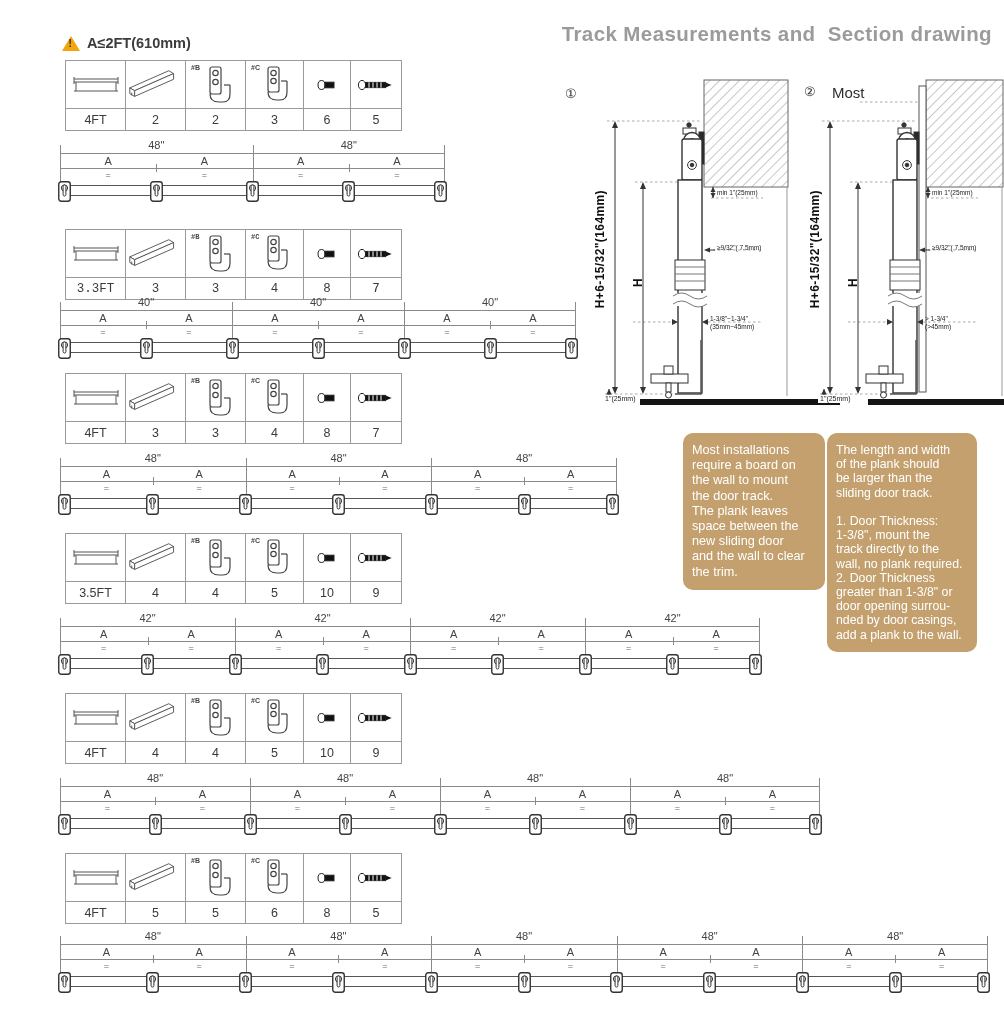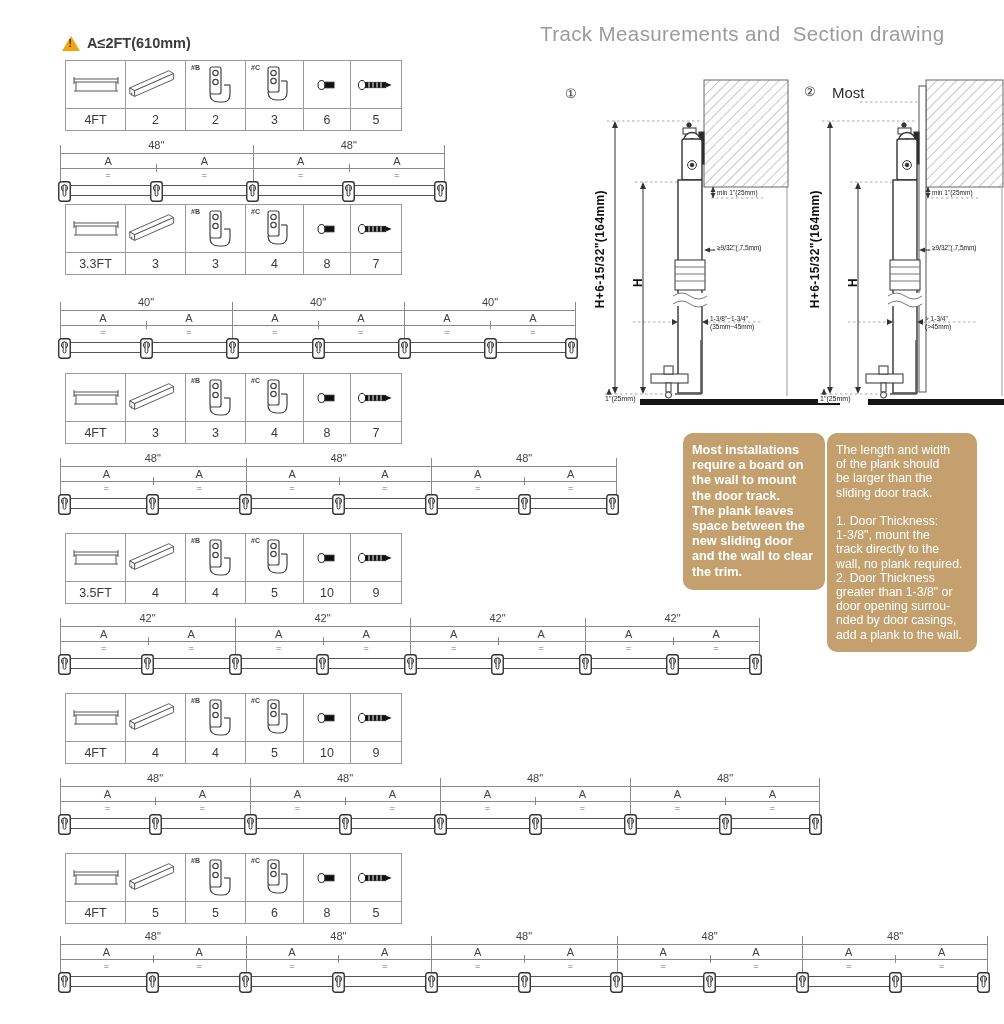--- a/index.html
+++ b/index.html
@@ -30,36 +30,36 @@
   
   .track-diagram{position:absolute;left:60px;height:64px;}
   .seg-label,.a-label{position:absolute;text-align:center;font-size:11px;color:#444;}
   .eq-label{position:absolute;text-align:center;font-size:9px;color:#666;}
   .hline{position:absolute;left:0;right:0;border-top:1px solid #8a8a8a;}
   .vtick{position:absolute;width:1px;background:#8a8a8a;}
   .rail{position:absolute;left:0;right:0;top:46px;height:9px;border-top:1.5px solid #555;border-bottom:1.5px solid #555;}
   .tbracket{position:absolute;top:42px;width:13px;height:21px;}
 
   
-  .page-title{position:absolute;left:540px;top:22px;width:452px;
-    font-size:20.5px;color:#9b9b9b;letter-spacing:0.4px;white-space:pre;}
+  .page-title{position:absolute;left:540px;top:22px;width:452px;text-align:right;
+    font-size:20.5px;color:#9b9b9b;letter-spacing:0.4px;white-space:pre;font-weight:bold;}
   .drawing{position:absolute;top:78px;}
   .circ-num{position:absolute;font-size:13px;color:#333;}
   .board-label{position:absolute;font-size:15px;color:#2e2e2e;}
   .rot{position:absolute;writing-mode:vertical-rl;transform:rotate(180deg);
     font-weight:bold;color:#111;font-size:11px;letter-spacing:0.4px;white-space:nowrap;}
   .rot.hbig{font-size:12px;}
   .ann{position:absolute;font-size:6.5px;line-height:7.6px;color:#222;white-space:pre-line;}
   .ann-floor{font-size:7px;background:#fff;padding:0 2px;z-index:3;}
   .floor-bar{position:absolute;top:399px;height:6px;background:#141414;}
 
   
   .note-box{position:absolute;background:#c3a06e;border-radius:10px;color:#fff;
     padding:10px 9px;white-space:pre-line;}
-  #note1{left:683px;top:433px;width:124px;font-size:12.7px;line-height:15.2px;font-weight:bold;}
+  #note1{left:683px;top:433px;width:124px;font-size:12.7px;line-height:15.2px;}
   #note2{left:827px;top:433px;width:132px;font-size:12.3px;line-height:14.2px;}
 </style>
 </head>
 <body>
 
 <div id="canvas">
 
 
   <div class="warning">
     <span class="warn-tri">
@@ -373,21 +373,21 @@
           <rect x="0.75" y="0.75" width="11.5" height="19.5" rx="2.5" fill="#fff" stroke="#333" stroke-width="1.4"></rect>
           <circle cx="6.5" cy="7" r="3.1" fill="none" stroke="#333"></circle>
           <rect x="5.1" y="4" width="2.8" height="11" rx="1.4" fill="#fff" stroke="#333"></rect>
         </svg></div>
       <div class="tbracket" style="left: 374px;"><svg width="13" height="21" viewBox="0 0 13 21">
           <rect x="0.75" y="0.75" width="11.5" height="19.5" rx="2.5" fill="#fff" stroke="#333" stroke-width="1.4"></rect>
           <circle cx="6.5" cy="7" r="3.1" fill="none" stroke="#333"></circle>
           <rect x="5.1" y="4" width="2.8" height="11" rx="1.4" fill="#fff" stroke="#333"></rect>
         </svg></div>
     </div>
-    <div class="parts-table" style="top: 204px;">
+    <div class="parts-table" style="top: 229px; font-family: Liberation Mono, monospace;">
       <div class="pt-row pt-icons">
         <div class="pt-cell" style="width: 60px;">
           <svg width="50" height="26" viewBox="0 0 50 26">
             <g stroke="#555" fill="none">
               <line x1="3" y1="7" x2="47" y2="7"></line>
               <line x1="3" y1="10" x2="47" y2="10"></line>
               <line x1="3" y1="19" x2="47" y2="19"></line>
               <line x1="3" y1="5" x2="3" y2="12"></line>
               <line x1="47" y1="5" x2="47" y2="12"></line>
               <line x1="5" y1="10" x2="5" y2="19"></line>

